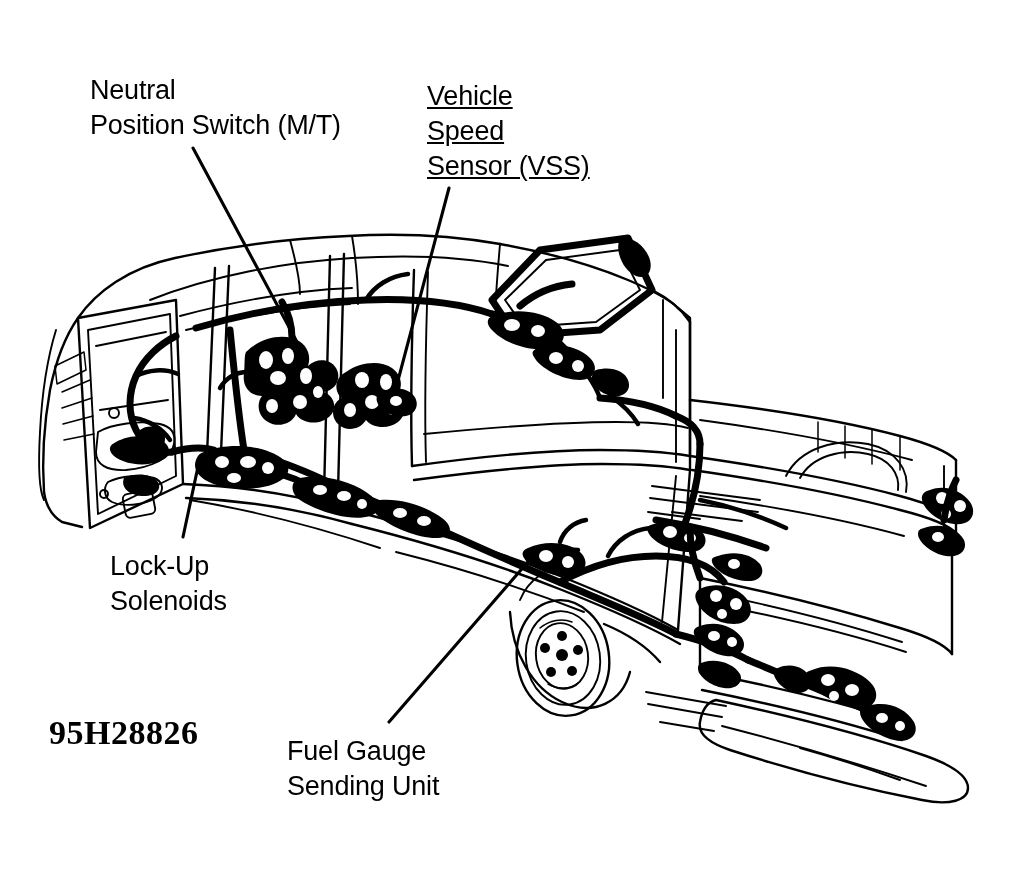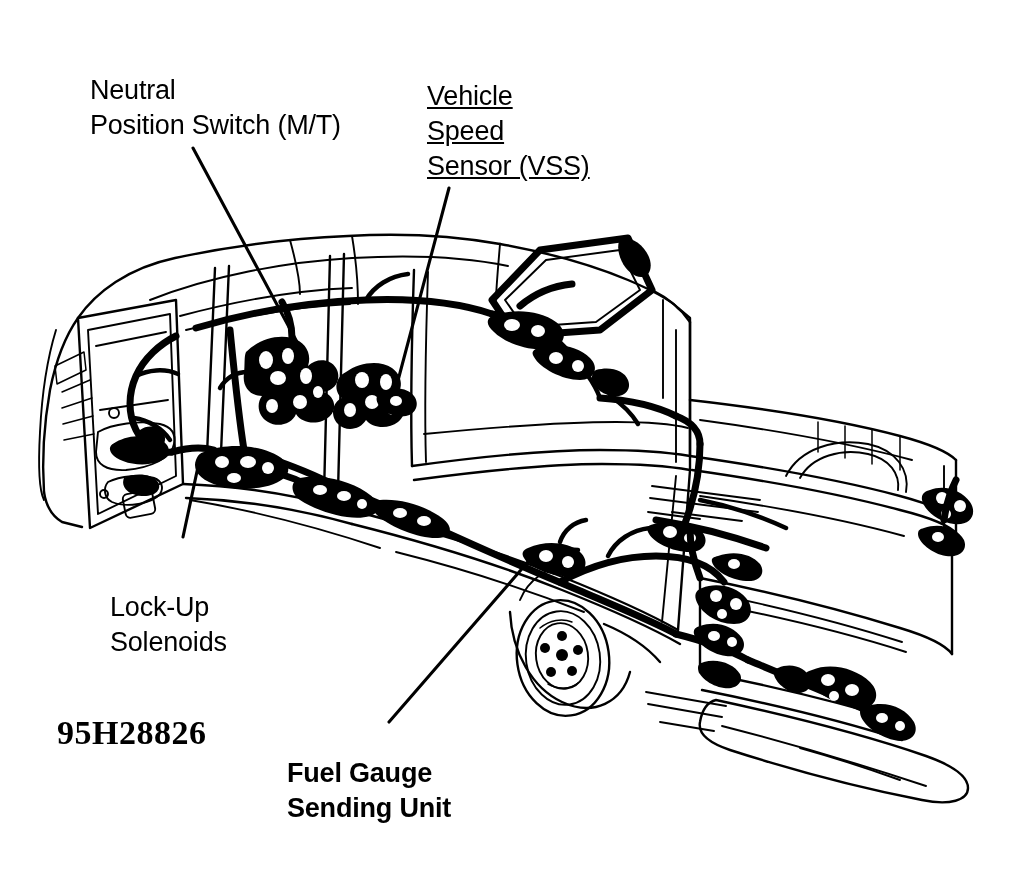--- a/index.html
+++ b/index.html
@@ -43,23 +43,23 @@
     position: absolute;
     font-family: "Liberation Serif", serif;
     font-weight: bold;
     font-size: 34px;
     letter-spacing: 0.5px;
     color: #000000;
     white-space: pre;
   }
   #label-neutral-position-switch { left: 58px; top: 73px; margin-left: 32px; }
   #label-vehicle-speed-sensor   { left: 427px; top: 79px; text-decoration: underline; }
-  #label-lockup-solenoids       { left: 110px; top: 549px; margin-top: 41px; }
-  #label-fuel-gauge-sending-unit{ left: 287px; top: 756px; font-weight: bold; }
-  #part-number                  { left: 57px; top: 714px; }
+  #label-lockup-solenoids       { left: 110px; top: 549px; }
+  #label-fuel-gauge-sending-unit{ left: 287px; top: 734px; }
+  #part-number                  { left: 49px; top: 714px; }
   .ln { fill: none; stroke: #000; stroke-linecap: round; stroke-linejoin: round; }
   .body-ln { stroke-width: 2.4; }
   .thin-ln { stroke-width: 1.9; }
   .hair-ln { stroke-width: 1.5; }
   .harness { fill:none; stroke:#000; stroke-width: 7; stroke-linecap: round; stroke-linejoin: round; }
   .harness-thin { fill:none; stroke:#000; stroke-width: 4.5; stroke-linecap: round; stroke-linejoin: round; }
   .leader { fill: none; stroke: #000; stroke-width: 3.1; stroke-linecap: round; }
   .blob { fill: #000; stroke: none; }
 </style>
 </head>

